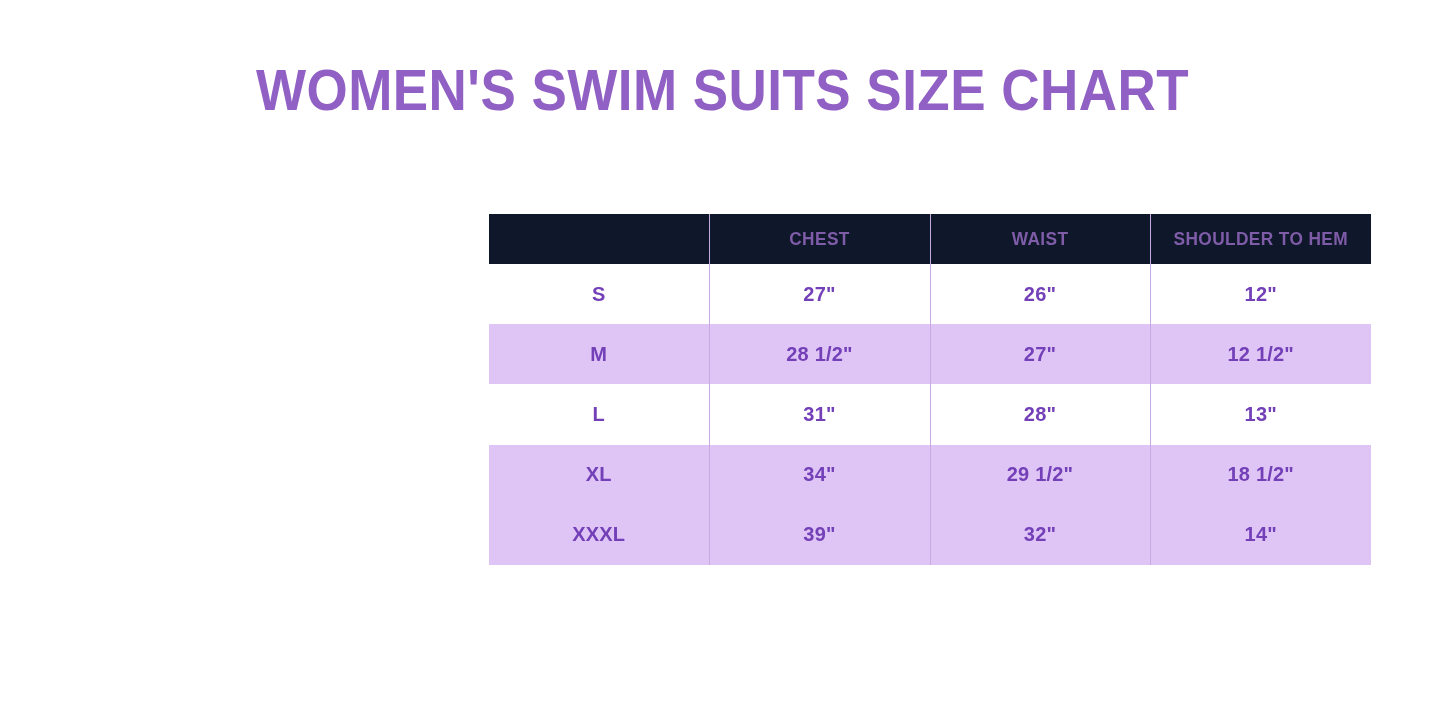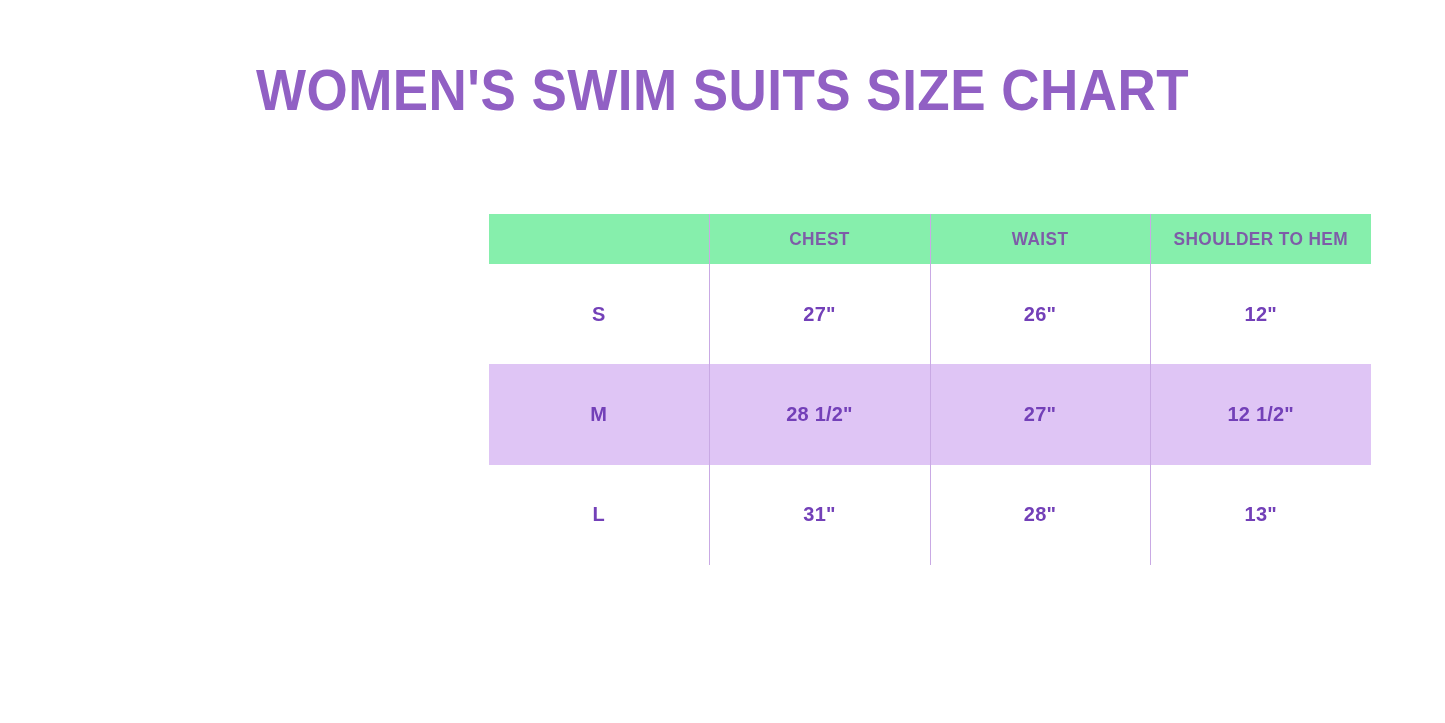--- a/index.html
+++ b/index.html
@@ -66,21 +66,21 @@
   }
 
   
   table.size-table th.divider,
   table.size-table td.divider {
     border-left: 1px solid #c9a9e4;
   }
 
   
   tr.header-row {
-    background: #86efac;
+    background: #0f172a;
   }
   tr.header-row th {
     height: 50px;
     font-size: 18px;
     font-weight: bold;
     letter-spacing: 0.4px;
     color: #7e5ca8;
     transform: scaleX(0.96);
   }
 
@@ -136,15 +136,27 @@
         <td class="divider">28 1/2"</td>
         <td class="divider">27"</td>
         <td class="divider">12 1/2"</td>
       </tr>
       <tr class="row-light">
         <td class="size-cell">L</td>
         <td class="divider">31"</td>
         <td class="divider">28"</td>
         <td class="divider">13"</td>
       </tr>
+      <tr class="row-dark">
+        <td class="size-cell">XL</td>
+        <td class="divider">34"</td>
+        <td class="divider">29 1/2"</td>
+        <td class="divider">18 1/2"</td>
+      </tr>
+      <tr class="row-dark">
+        <td class="size-cell">XXXL</td>
+        <td class="divider">39"</td>
+        <td class="divider">32"</td>
+        <td class="divider">14"</td>
+      </tr>
     </tbody>
   </table>
 </div>
 
 </body></html>

